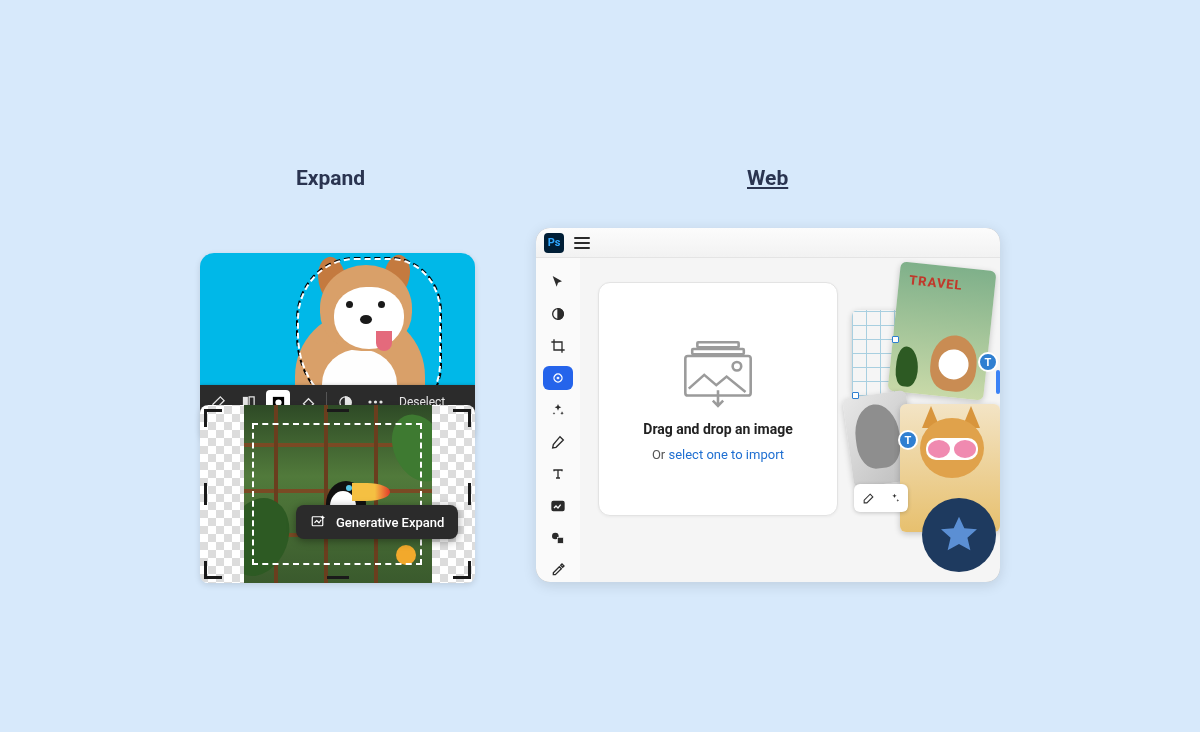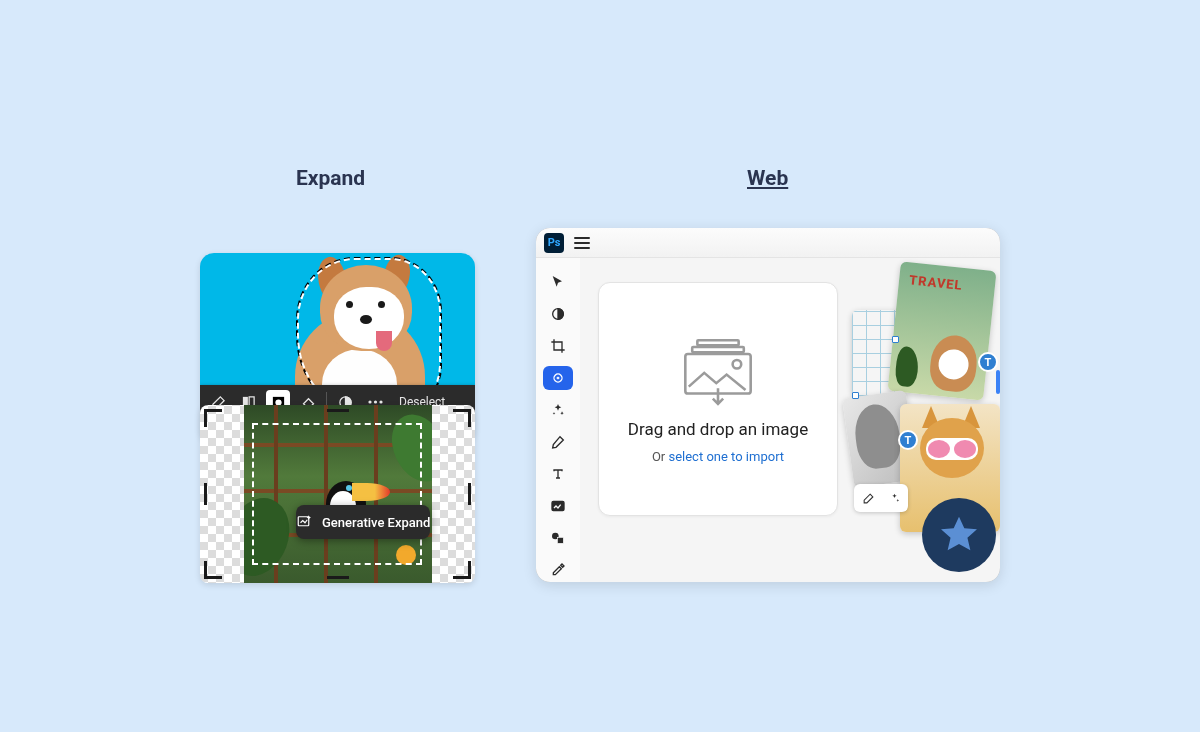--- a/index.html
+++ b/index.html
@@ -148,21 +148,21 @@
   .fl1{left:-16px; top:92px; width:60px; height:80px; transform:rotate(20deg);}
   .fl2{right:-12px; top:8px; width:50px; height:70px; transform:rotate(-25deg); background:#3e7a31;}
   .flower{position:absolute; right:16px; bottom:18px; width:20px; height:20px; background:#f2a92c; border-radius:50%;}
   .dashed-sel {
     position:absolute; left:52px; top:18px; width:170px; height:142px;
     border:2px dashed #fff; pointer-events:none;
   }
   .gen-pill {
     position:absolute; left:96px; top:100px;
     background:#2b2b2b; color:#fff;
-    border-radius:8px; padding:8px 0;
+    border-radius:8px; padding:8px 14px;
     display:flex; align-items:center; gap:8px;
     font-size:13px; font-weight:500;
     box-shadow:0 2px 8px rgba(0,0,0,.4);
   }
   .gen-pill svg{width:18px;height:18px;}
 
   
   .web-app {
     position:absolute; left:536px; top:228px;
     width:464px; height:354px;
@@ -202,21 +202,21 @@
   }
   .drop-card{
     position:absolute; left:18px; top:24px;
     width:240px; height:234px;
     background:#fff; border:1px solid #e3e3e3; border-radius:12px;
     display:flex; flex-direction:column; align-items:center; justify-content:center;
     gap:10px;
     box-shadow:0 1px 3px rgba(0,0,0,.05);
   }
   .drop-icon{ color:#9b9b9b; }
-  .drop-title{ font-size:17px; font-weight:400; color:#222;}
+  .drop-title{ font-size:14px; font-weight:700; color:#222;}
   .drop-sub{ font-size:13px; color:#555;}
   .drop-link{ color:#1f6fd1; }
   .collage{
     position:absolute; right:0; top:8px; width:148px; height:310px;
   }
   .coll-item{position:absolute; border-radius:6px; box-shadow:0 2px 6px rgba(0,0,0,.2);}
   .ci-grid{left:0; top:44px; width:48px; height:86px; background:linear-gradient(#cfe8ef,#cfe8ef); background-image:repeating-linear-gradient(0deg,#a8cfe0 0 1px,transparent 1px 14px),repeating-linear-gradient(90deg,#a8cfe0 0 1px,transparent 1px 14px);}
   .ci-travel{left:42px; top:0; width:96px; height:130px; background:linear-gradient(#7fb08a,#c8d9a8); transform:rotate(6deg);}
   .ci-travel .tlabel{position:absolute; top:10px; left:10px; color:#c0392b; font-weight:800; font-size:13px; letter-spacing:1px;}
   .ci-travel .palm{position:absolute;left:6px;bottom:6px;width:22px;height:40px;background:#2d5a23;border-radius:40% 60% 40% 40%;}

